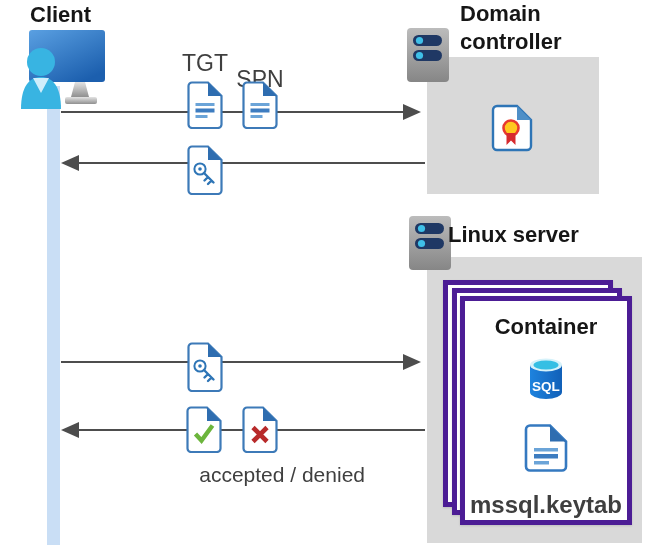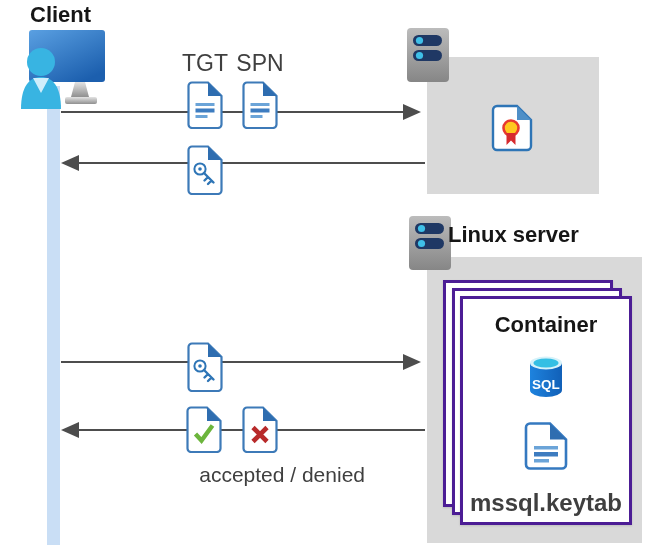--- a/index.html
+++ b/index.html
@@ -16,21 +16,21 @@
   .flowline{height:2px;background:#4d4d4d;}
   .arrow-right{
     width:0;height:0;border-top:8px solid transparent;border-bottom:8px solid transparent;
     border-left:18px solid #4d4d4d;
   }
   .arrow-left{
     width:0;height:0;border-top:8px solid transparent;border-bottom:8px solid transparent;
     border-right:18px solid #4d4d4d;
   }
   .paper{
-    background:#ffffff;border:3px solid #4c1d95;box-shadow:0 1px 2px rgba(0,0,0,.12);
+    background:#ffffff;border:5px solid #4c1d95;box-shadow:0 1px 2px rgba(0,0,0,.12);
     box-sizing:border-box;
   }
   .paper-front{display:flex;flex-direction:column;align-items:center;padding-top:13px;}
   .container-title{font-weight:bold;color:#161616;font-size:22px;}
   .sql-gap{margin-top:16px;}
   .keytab-gap{margin-top:22px;}
   .keytab-name{margin-top:19px;color:#3f3f3f;font-size:24px;font-weight:bold;}
   svg{display:block;}
 </style>
 </head>
@@ -75,33 +75,34 @@
   <div class="abs graybox" style="left:427px;top:57px;width:172px;height:137px;"></div>
 
   <svg class="abs" style="left:406px;top:27px;" width="44" height="56" viewBox="0 0 44 56">
     <rect x="1" y="1" width="42" height="54" rx="4" fill="url(#gsrv)"></rect>
     <rect x="7" y="8" width="29" height="11" rx="5.5" fill="#1f3864"></rect>
     <circle cx="13.5" cy="13.5" r="3.6" fill="#3fc0e8"></circle>
     <rect x="7" y="23" width="29" height="11" rx="5.5" fill="#1f3864"></rect>
     <circle cx="13.5" cy="28.5" r="3.6" fill="#3fc0e8"></circle>
   </svg>
 
+  <div class="abs heading" style="left:460px;top:0;width:145px;">Domain controller</div>
 
   <svg class="abs" style="left:491px;top:104px;" width="42" height="48" viewBox="0 0 42 48">
     <path d="M6 2 h20 l14 14 v26 a4 4 0 0 1 -4 4 H6 a4 4 0 0 1 -4 -4 V6 a4 4 0 0 1 4 -4 z" fill="#ffffff" stroke="#2e75b6" stroke-width="2.4"></path>
     <polygon points="26,2 26,16 40,16" fill="#4e8fc7"></polygon>
     <circle cx="20" cy="24" r="7.5" fill="#ffc81e" stroke="#e8392e" stroke-width="2.6"></circle>
     <path d="M15.5 29 L15.5 41 L20 36.5 L24.5 41 L24.5 29 Z" fill="#d62a2e"></path>
   </svg>
 
   <div class="abs flowline" style="left:61px;top:111px;width:344px;"></div>
   <div class="abs arrow-right" style="left:403px;top:104px;"></div>
 
   <div class="abs msglabel" style="left:176px;top:50px;width:58px;">TGT</div>
-  <div class="abs msglabel" style="left:231px;top:50px;width:58px;">SPN</div>
+  <div class="abs msglabel" style="left:231px;top:66px;width:58px;">SPN</div>
 
   <svg class="abs" style="left:187px;top:81px;" width="36" height="48" viewBox="0 0 36 48">
     <path d="M5 1.5 h16 L34.5 15 v28.5 a3.5 3.5 0 0 1 -3.5 3.5 H5 a3.5 3.5 0 0 1 -3.5 -3.5 V5 a3.5 3.5 0 0 1 3.5 -3.5 z" fill="#ffffff" stroke="#3d7ab8" stroke-width="2.2"></path>
     <polygon points="21,1.5 21,15 34.5,15" fill="#2e6db0"></polygon>
     <rect x="8.5" y="22" width="19" height="3" fill="#6ba4d8"></rect>
     <rect x="8.5" y="27.5" width="19" height="4" fill="#3d7cc0"></rect>
     <rect x="8.5" y="34" width="12" height="3" fill="#6ba4d8"></rect>
   </svg>
 
   <svg class="abs" style="left:242px;top:81px;" width="36" height="48" viewBox="0 0 36 48">

